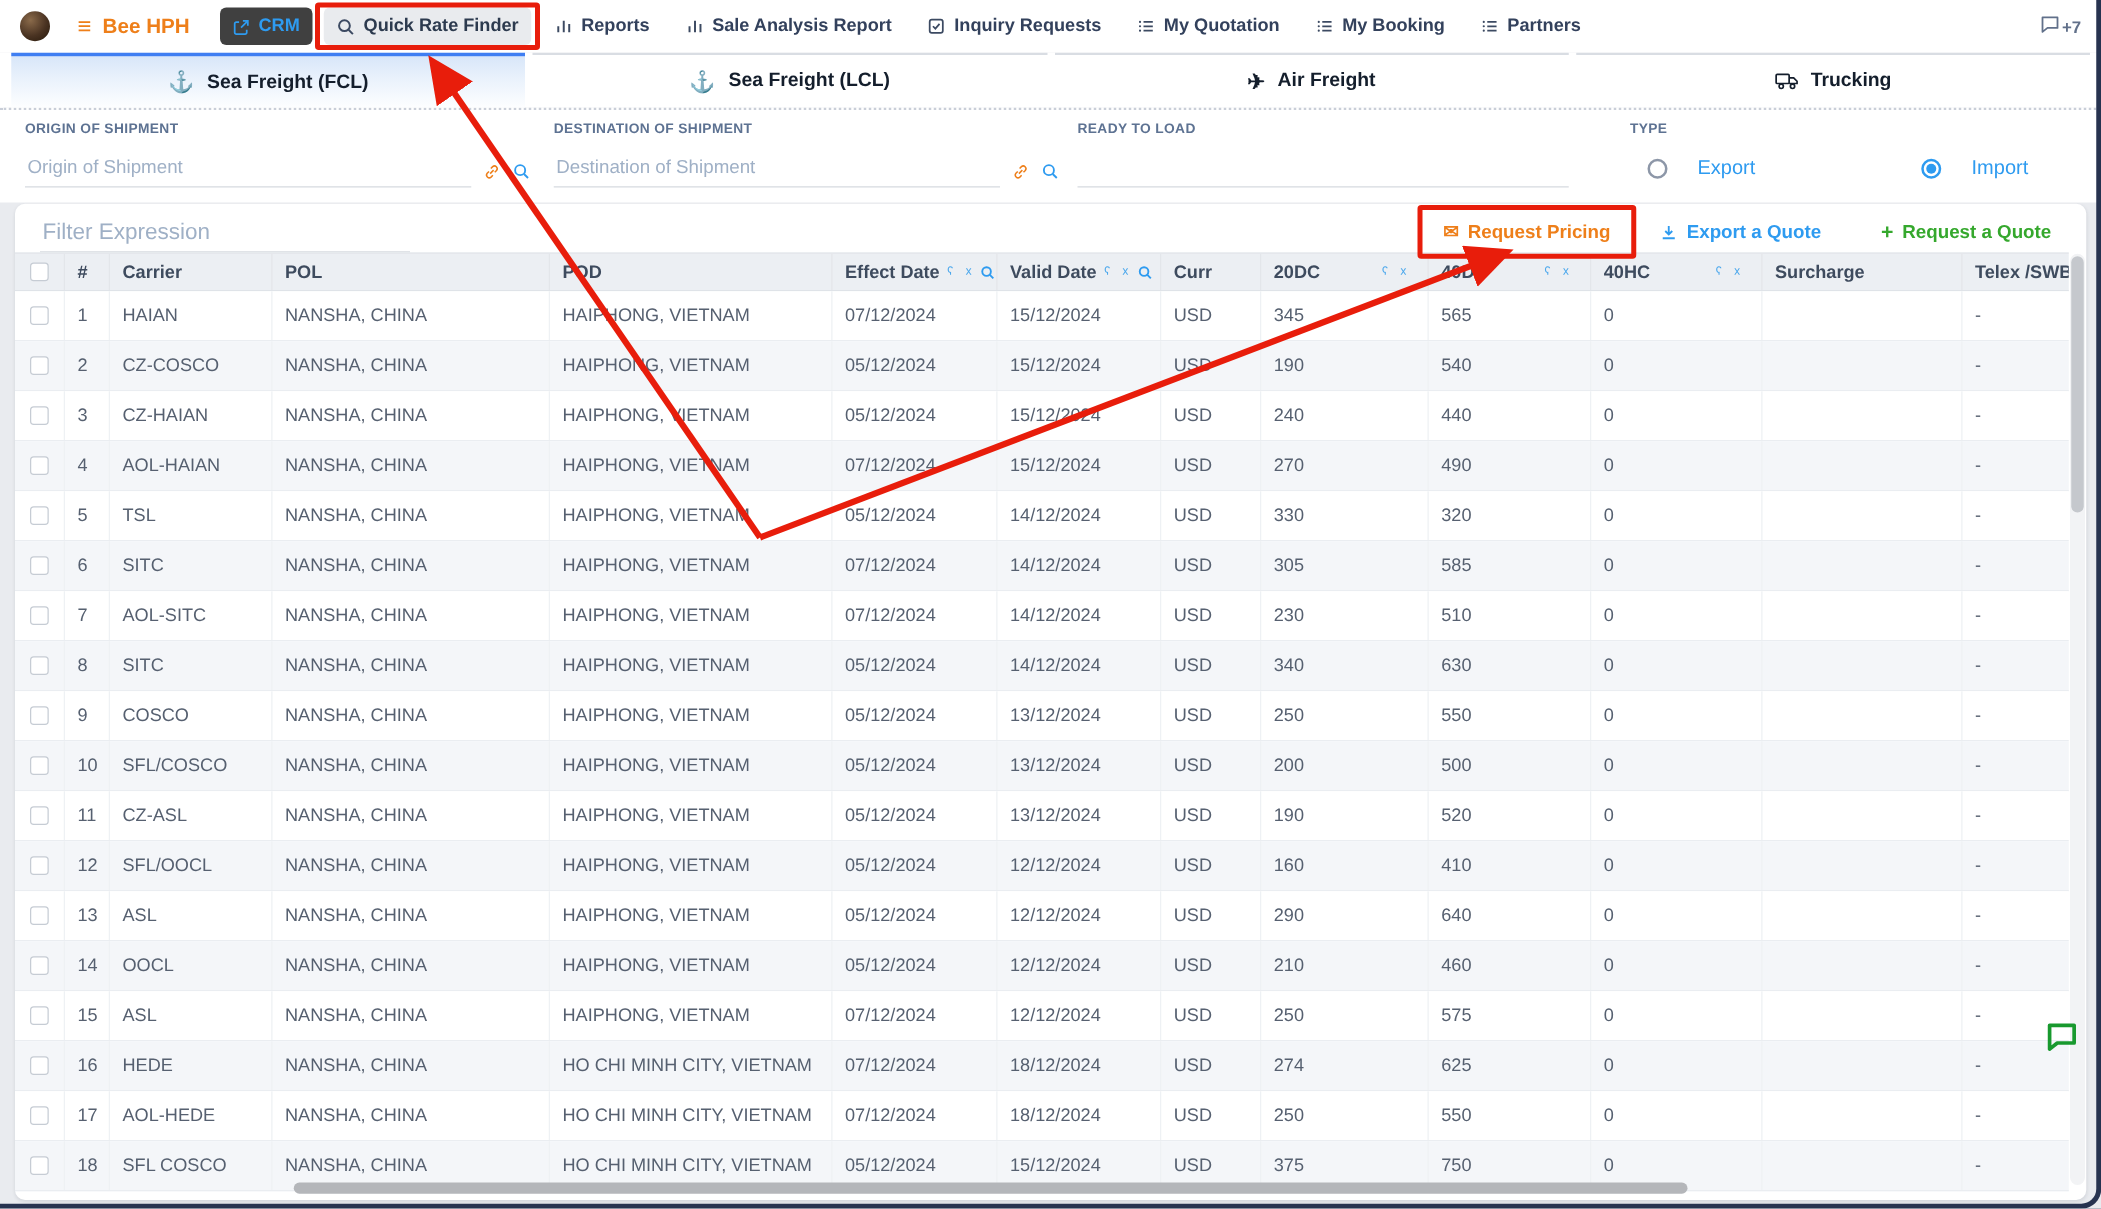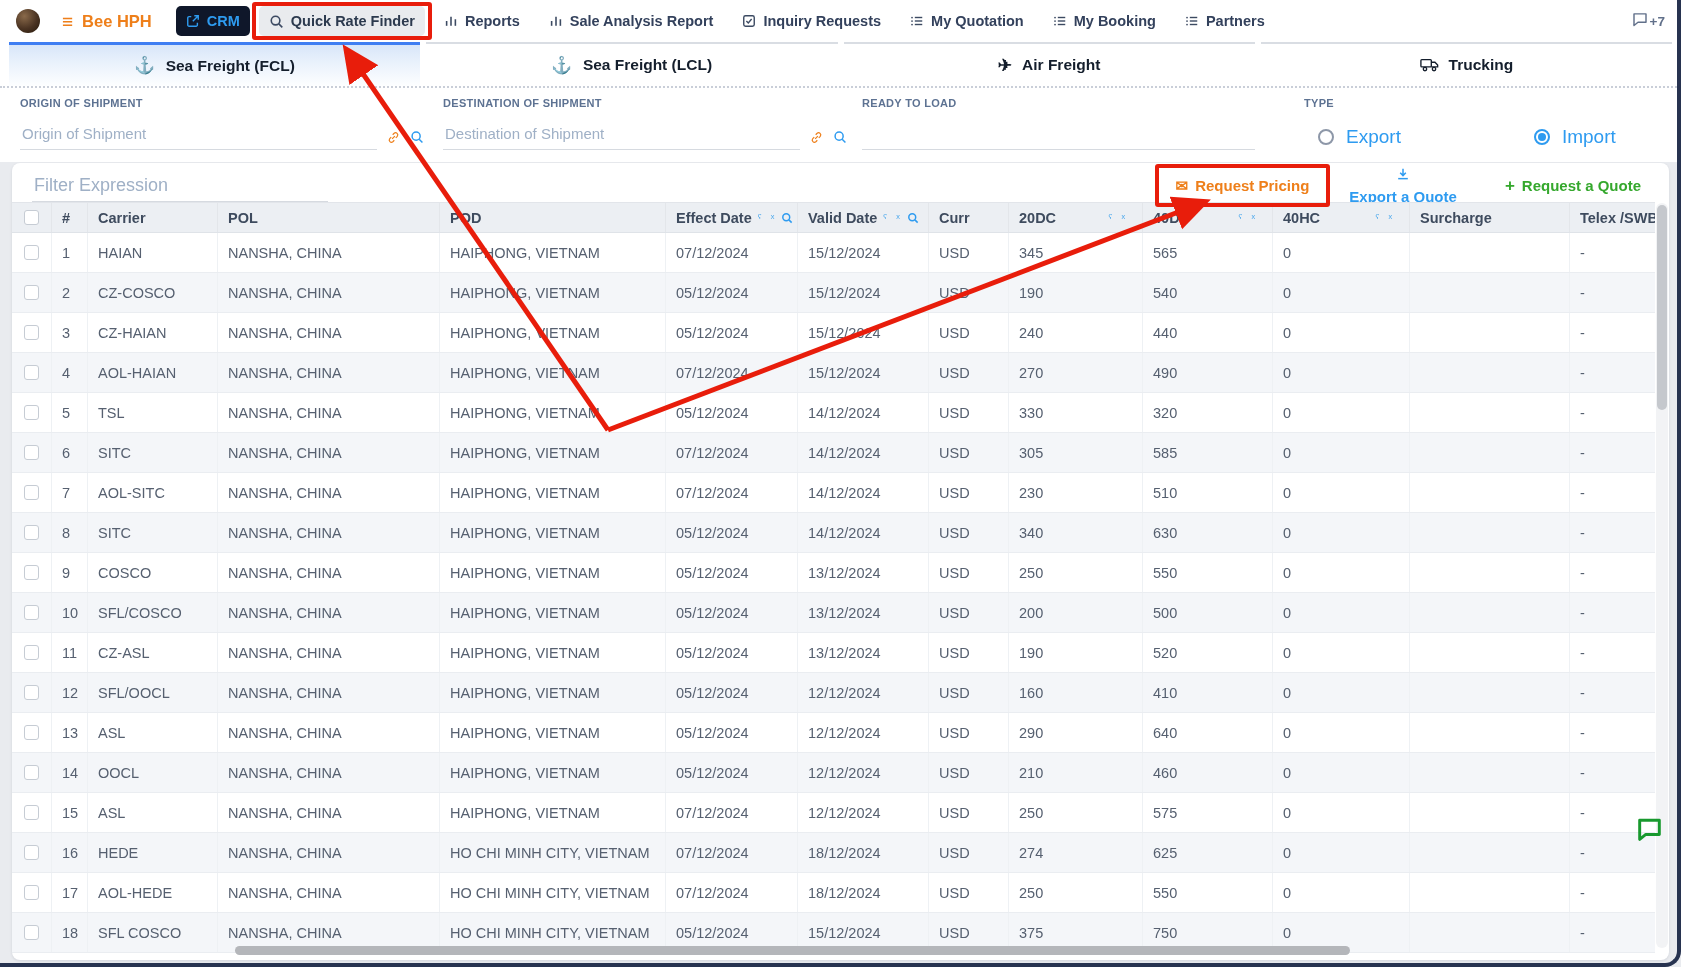--- a/index.html
+++ b/index.html
@@ -16,21 +16,21 @@
     display:flex; align-items:center; padding:0 16px; z-index:5; }
   .avatar { width:24px; height:24px; border-radius:50%; flex:0 0 auto; margin-right:22px;
     background:radial-gradient(circle at 35% 30%, #8a6a4a 0%, #4a3322 55%, #241709 100%); }
   .brand { display:flex; align-items:center; gap:9px; color:#ee7f1a; font-weight:700;
     font-size:16.5px; margin-right:24px; cursor:pointer; }
   .burger { font-size:19px; line-height:1; }
   .nav-items { display:flex; align-items:center; gap:9px; flex:1; }
   .nav-item { display:flex; align-items:center; gap:7px; color:#33415c; font-weight:600;
     font-size:14.5px; padding:7px 10px; border-radius:5px; position:relative; cursor:pointer; white-space:nowrap; }
   .nav-item .nico { display:flex; color:#3c4a62; }
-  .nav-item.crm { color:#2e9bf0; background:#0f172a; }
+  .nav-item.crm { color:#2e9bf0; background:#404040;align-items:flex-end; }
   .nav-item.crm .nico { color:#2e9bf0; }
   .nav-item.active-chip { background:#e9ebee; color:#2c3a4e; }
   .chat-mini { margin-left:auto; display:flex; align-items:center; gap:2px; color:#61708a;
     font-size:13.5px; font-weight:600; cursor:pointer; }
 
   
   .tabs { position:absolute; top:42px; left:0; right:0; height:44px; background:#fff;
     display:flex; gap:6px; padding:0 9px; z-index:4; }
   .tab { flex:1; display:flex; align-items:center; justify-content:center; gap:10px;
     font-size:15.5px; font-weight:700; color:#141e2c; border-top:2px solid #d9dde3; cursor:pointer; }
@@ -49,55 +49,55 @@
   .f-type   { left:1288px; right:20px;margin-left:16px; }
   .input-line { display:flex; align-items:flex-end; gap:10px; margin-top:12px; }
   input.u { border:none; outline:none; border-bottom:1px solid #d6dae0; flex:1; min-width:0;
     font-size:15px; padding:4px 2px 7px; color:#3d4a5e; background:transparent;
     font-family:"Liberation Sans", sans-serif; }
   input::placeholder { color:#9fb0c6; }
   .ficon { display:flex; margin-bottom:6px; cursor:pointer; }
   .ficon.link { color:#ee7f1a; }
   .ficon.search { color:#2e9bf0; }
   .radio-row { display:flex; margin-top:17px; }
-  .radio { display:flex; align-items:center; gap:12px; font-size:19px; color:#2e9bf0;
+  .radio { display:flex; align-items:center; gap:24px; font-size:16px; color:#2e9bf0;
     cursor:pointer; margin-left:14px; }
   .radio + .radio { margin-left:133px; }
   .rc { width:16px; height:16px; border-radius:50%; border:2px solid #8d97a8; position:relative; }
   .radio.checked .rc { border-color:#2e9bf0; }
   .radio.checked .rc::after { content:''; position:absolute; inset:2px; background:#2e9bf0; border-radius:50%; }
 
   
   .card { position:absolute; top:163px; left:12px; width:1657px; height:797px; background:#fff;
     border-radius:8px; box-shadow:0 1px 3px rgba(20,30,50,.10); z-index:2; }
   .toolbar { height:39px; display:flex; align-items:center; padding:0 20px 0 10px; }
   .filter-input { width:296px; border:none; outline:none; border-bottom:1px solid #d6dae0;
     font-size:18px; color:#3d4a5e; padding:4px 2px 5px; margin:8px 0 0 10px;
     font-family:"Liberation Sans", sans-serif; background:transparent; }
   .tool-btn { display:flex; align-items:center; gap:7px; font-size:15px; font-weight:700;
     background:none; border:none; cursor:pointer; font-family:"Liberation Sans", sans-serif;
     position:relative; padding:6px 8px; margin-top:6px; }
   .tool-btn .bico { display:flex; }
   .tool-btn.orange { color:#ee7f1a; margin-left:auto; }
-  .tool-btn.blue   { color:#2e9bf0; margin-left:24px;flex-direction:column; }
+  .tool-btn.blue   { color:#2e9bf0; margin-left:24px; }
   .tool-btn.green  { color:#35a82d; margin-left:32px; }
   .env { font-size:15px; line-height:1; }
   .plus { font-size:17px; font-weight:700; line-height:1; }
 
   .thead, .row { display:grid;
     grid-template-columns:40px 36px 130px 222px 226px 132px 131px 80px 134px 130px 137px 160px minmax(0,1fr);
     width:1643px; }
   .thead { position:absolute; top:39px; left:0; height:31px; background:#eceff3;
     border-top:1px solid #e2e5ea; border-bottom:1px solid #dfe3e8; }
   .th { display:flex; align-items:center; gap:6px; padding:0 4px 0 10px; height:100%;
     border-right:1px solid #e3e6ea; font-weight:700; font-size:14.5px; color:#3e4b5e; white-space:nowrap; overflow:hidden; }
   .th:last-child { border-right:none; }
   .hicons { display:flex; align-items:center; gap:4px; }
   .hicons.push { margin-left:auto; padding-right:10px; }
-  .chevs { color:#4aa7ec; font-size:11px; font-weight:400; letter-spacing:3px; }
+  .chevs { color:#4aa7ec; font-size:14px; font-weight:400; letter-spacing:3px; }
   .mag { display:flex; color:#2e9bf0; }
   .cbcell { justify-content:center; padding:0 !important; }
   .cb { width:15px; height:15px; border:1.5px solid #c6ccd4; border-radius:3px; background:#fff; }
 
   .tbody { position:absolute; top:70px; left:0; }
   .row { height:40px; align-items:center; font-size:14.5px; color:#566070; border-bottom:1px solid #eaedf1; background:#fff; }
   .row:nth-child(even) { background:#f4f6f9; }
   .td { padding-left:10px; height:100%; display:flex; align-items:center;
     border-right:1px solid #eef1f4; white-space:nowrap; overflow:hidden; }
   .td:last-child { border-right:none; }

